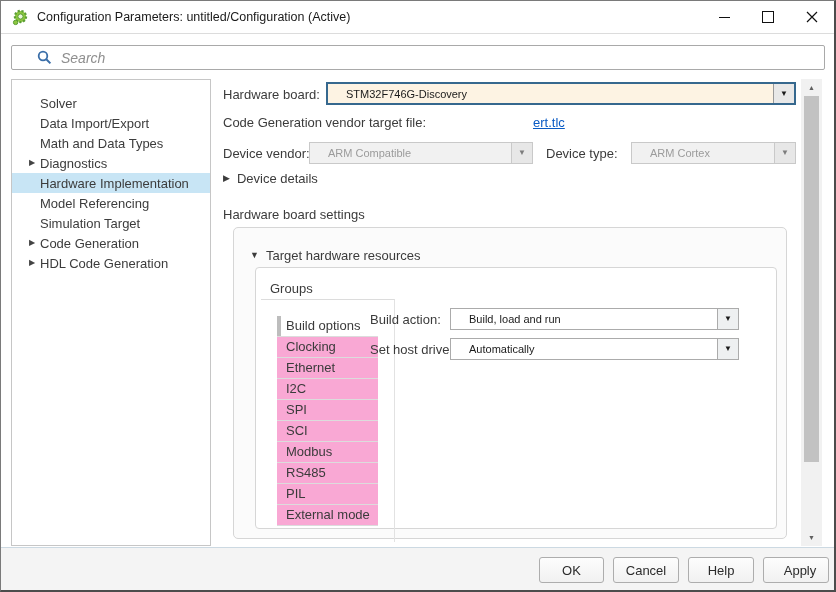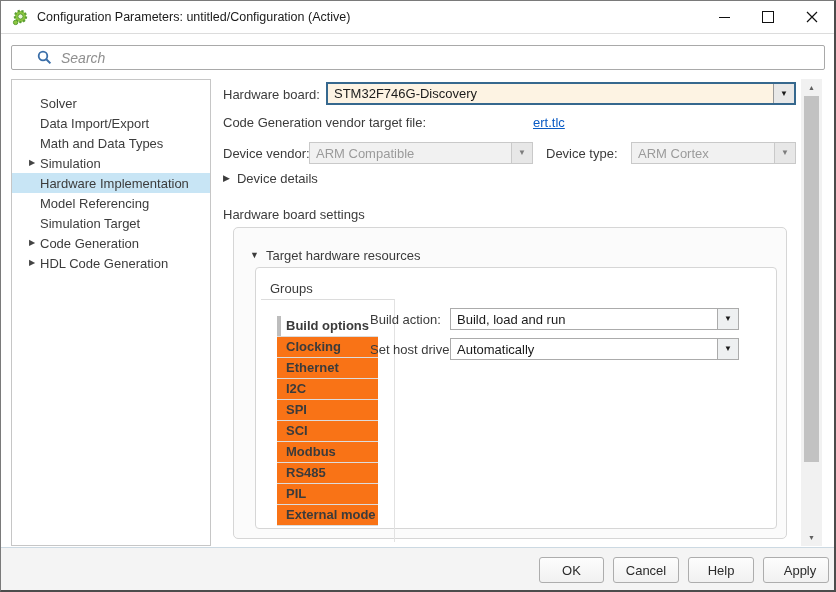--- a/index.html
+++ b/index.html
@@ -30,22 +30,22 @@
   .side-item{height:20px;display:flex;align-items:center;font-size:13px;color:#3c3c3c;position:relative;cursor:default;}
   .side-item .tree-arrow{position:absolute;left:17px;top:50%;transform:translateY(-50%);
                          font-size:8px;color:#444;line-height:1;}
   .side-item .lbl{margin-left:28px;white-space:nowrap;}
   .side-item.sel{background:#c8e5f5;}
 
   
   .lab{position:absolute;font-size:13px;color:#3b3b3b;white-space:nowrap;}
   .combo{position:absolute;box-sizing:border-box;height:22px;background:#fff;border:1px solid #ababab;
          display:flex;align-items:stretch;}
-  .combo .combo-text{flex:1;font-size:13px;color:#1a1a1a;display:flex;align-items:center;
-                     padding-left:6px;overflow:hidden;white-space:nowrap;}
+  .combo .combo-text{flex:1;font-size:11px;color:#1a1a1a;display:flex;align-items:center;
+                     padding-left:18px;overflow:hidden;white-space:nowrap;}
   .combo .combo-btn{width:20px;flex:0 0 auto;background:#eef0f1;border-left:1px solid #ababab;
                     display:flex;align-items:center;justify-content:center;}
   .combo .combo-arrow{font-size:8px;color:#1a1a1a;line-height:1;}
   .combo.focus{border:2px solid #36688e;height:23px;}
   .combo.focus .combo-text{background:#fdf3e3;}
   .combo.focus .combo-btn{background:#e8e8e8;border-left:1px solid #9a9a9a;}
   .combo.disabled{background:#f1f1f1;border-color:#c9c9c9;gap:8px;}
   .combo.disabled .combo-text{color:#9b9b9b;}
   .combo.disabled .combo-btn{background:#e7e7e7;border-left:1px solid #c9c9c9;}
   .combo.disabled .combo-arrow{color:#7d7d7d;}
@@ -55,22 +55,22 @@
   .expander .exp-arrow{font-size:9px;color:#3c3c3c;margin-right:7px;line-height:1;}
 
   .panel-outer{position:absolute;left:232px;top:226px;width:554px;height:312px;box-sizing:border-box;
                border:1px solid #d6d6d6;border-radius:5px;background:#fbfbfb;}
   .thr-header{position:absolute;left:16px;top:20px;font-size:13px;color:#3b3b3b;display:flex;align-items:center;}
   .thr-header .exp-arrow{font-size:9px;color:#3c3c3c;margin-right:7px;line-height:1;}
   .panel-inner{position:absolute;left:21px;top:39px;width:522px;height:262px;box-sizing:border-box;
                border:1px solid #d6d6d6;border-radius:4px;background:#ffffff;}
   .groups-label{position:absolute;left:14px;top:13px;font-size:13px;color:#3b3b3b;}
   .groups-list{position:absolute;left:5px;top:31px;width:101px;border-top:1px solid #dcdcdc;
-               border-right:1px solid #e2e2e2;list-style:none;margin:0;padding:16px;font-weight:bold;}
-  .groups-list li{height:20px;line-height:20px;font-size:13px;color:#3b3b3b;background:#f97316;
+               border-right:1px solid #e2e2e2;list-style:none;margin:0;padding:16px;}
+  .groups-list li{height:20px;line-height:20px;font-size:13px;color:#3b3b3b;background:#f9a8d4;
                   border-bottom:1px solid #dcdcdc;padding-left:9px;white-space:nowrap;cursor:default;}
   .groups-list li.sel{background:#ffffff;box-shadow:inset 4px 0 0 #bdbdbd;}
 
   
   .vscroll{position:absolute;left:800px;top:78px;width:21px;height:467px;background:#f1f1f1;}
   .vscroll .arr{position:absolute;left:0;width:21px;height:15px;display:flex;align-items:center;
                 justify-content:center;font-size:7px;color:#5f5f5f;}
   .vscroll .arr.up{top:1px;}
   .vscroll .arr.down{bottom:1px;}
   .vscroll .thumb{position:absolute;left:3px;top:17px;width:15px;height:366px;background:#c2c2c2;}
@@ -122,21 +122,21 @@
         <span class="lbl">Solver</span>
       </div>
     <div class="side-item">
         <span class="lbl">Data Import/Export</span>
       </div>
     <div class="side-item">
         <span class="lbl">Math and Data Types</span>
       </div>
     <div class="side-item">
         <span class="tree-arrow">▶</span>
-        <span class="lbl">Simulation</span>
+        <span class="lbl">Diagnostics</span>
       </div>
     <div class="side-item sel">
         <span class="lbl">Hardware Implementation</span>
       </div>
     <div class="side-item">
         <span class="lbl">Model Referencing</span>
       </div>
     <div class="side-item">
         <span class="lbl">Simulation Target</span>
       </div>

